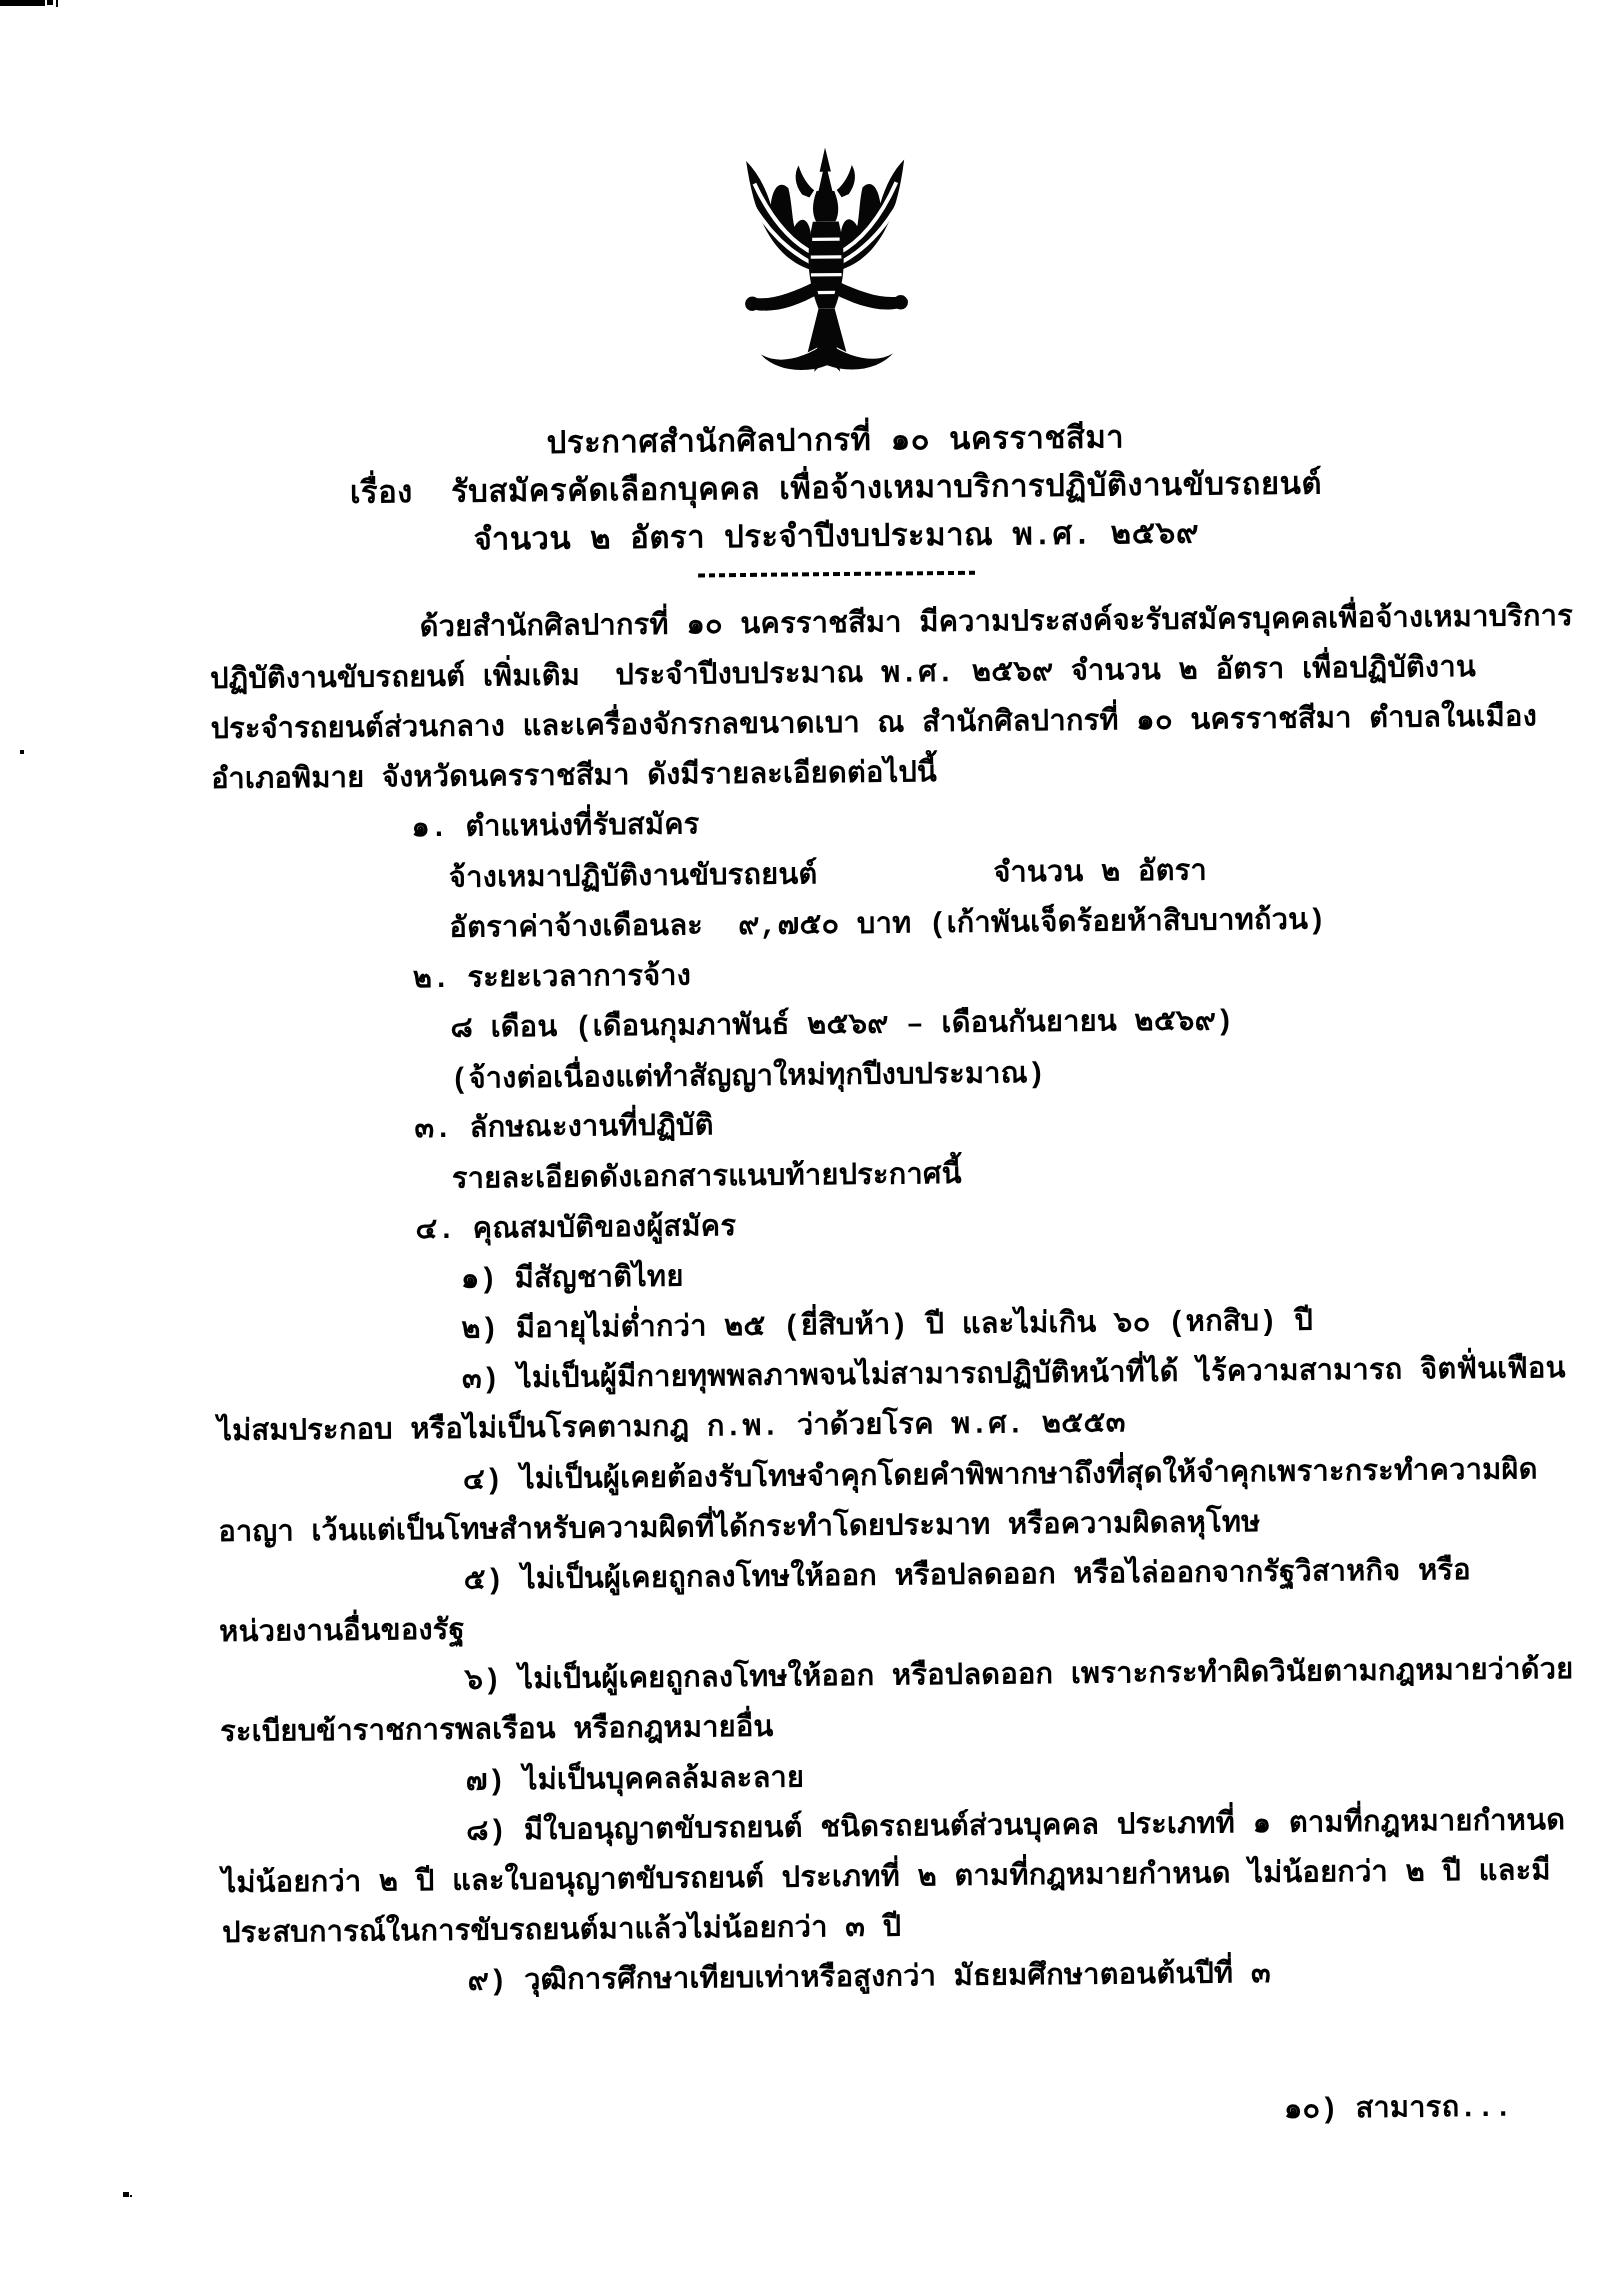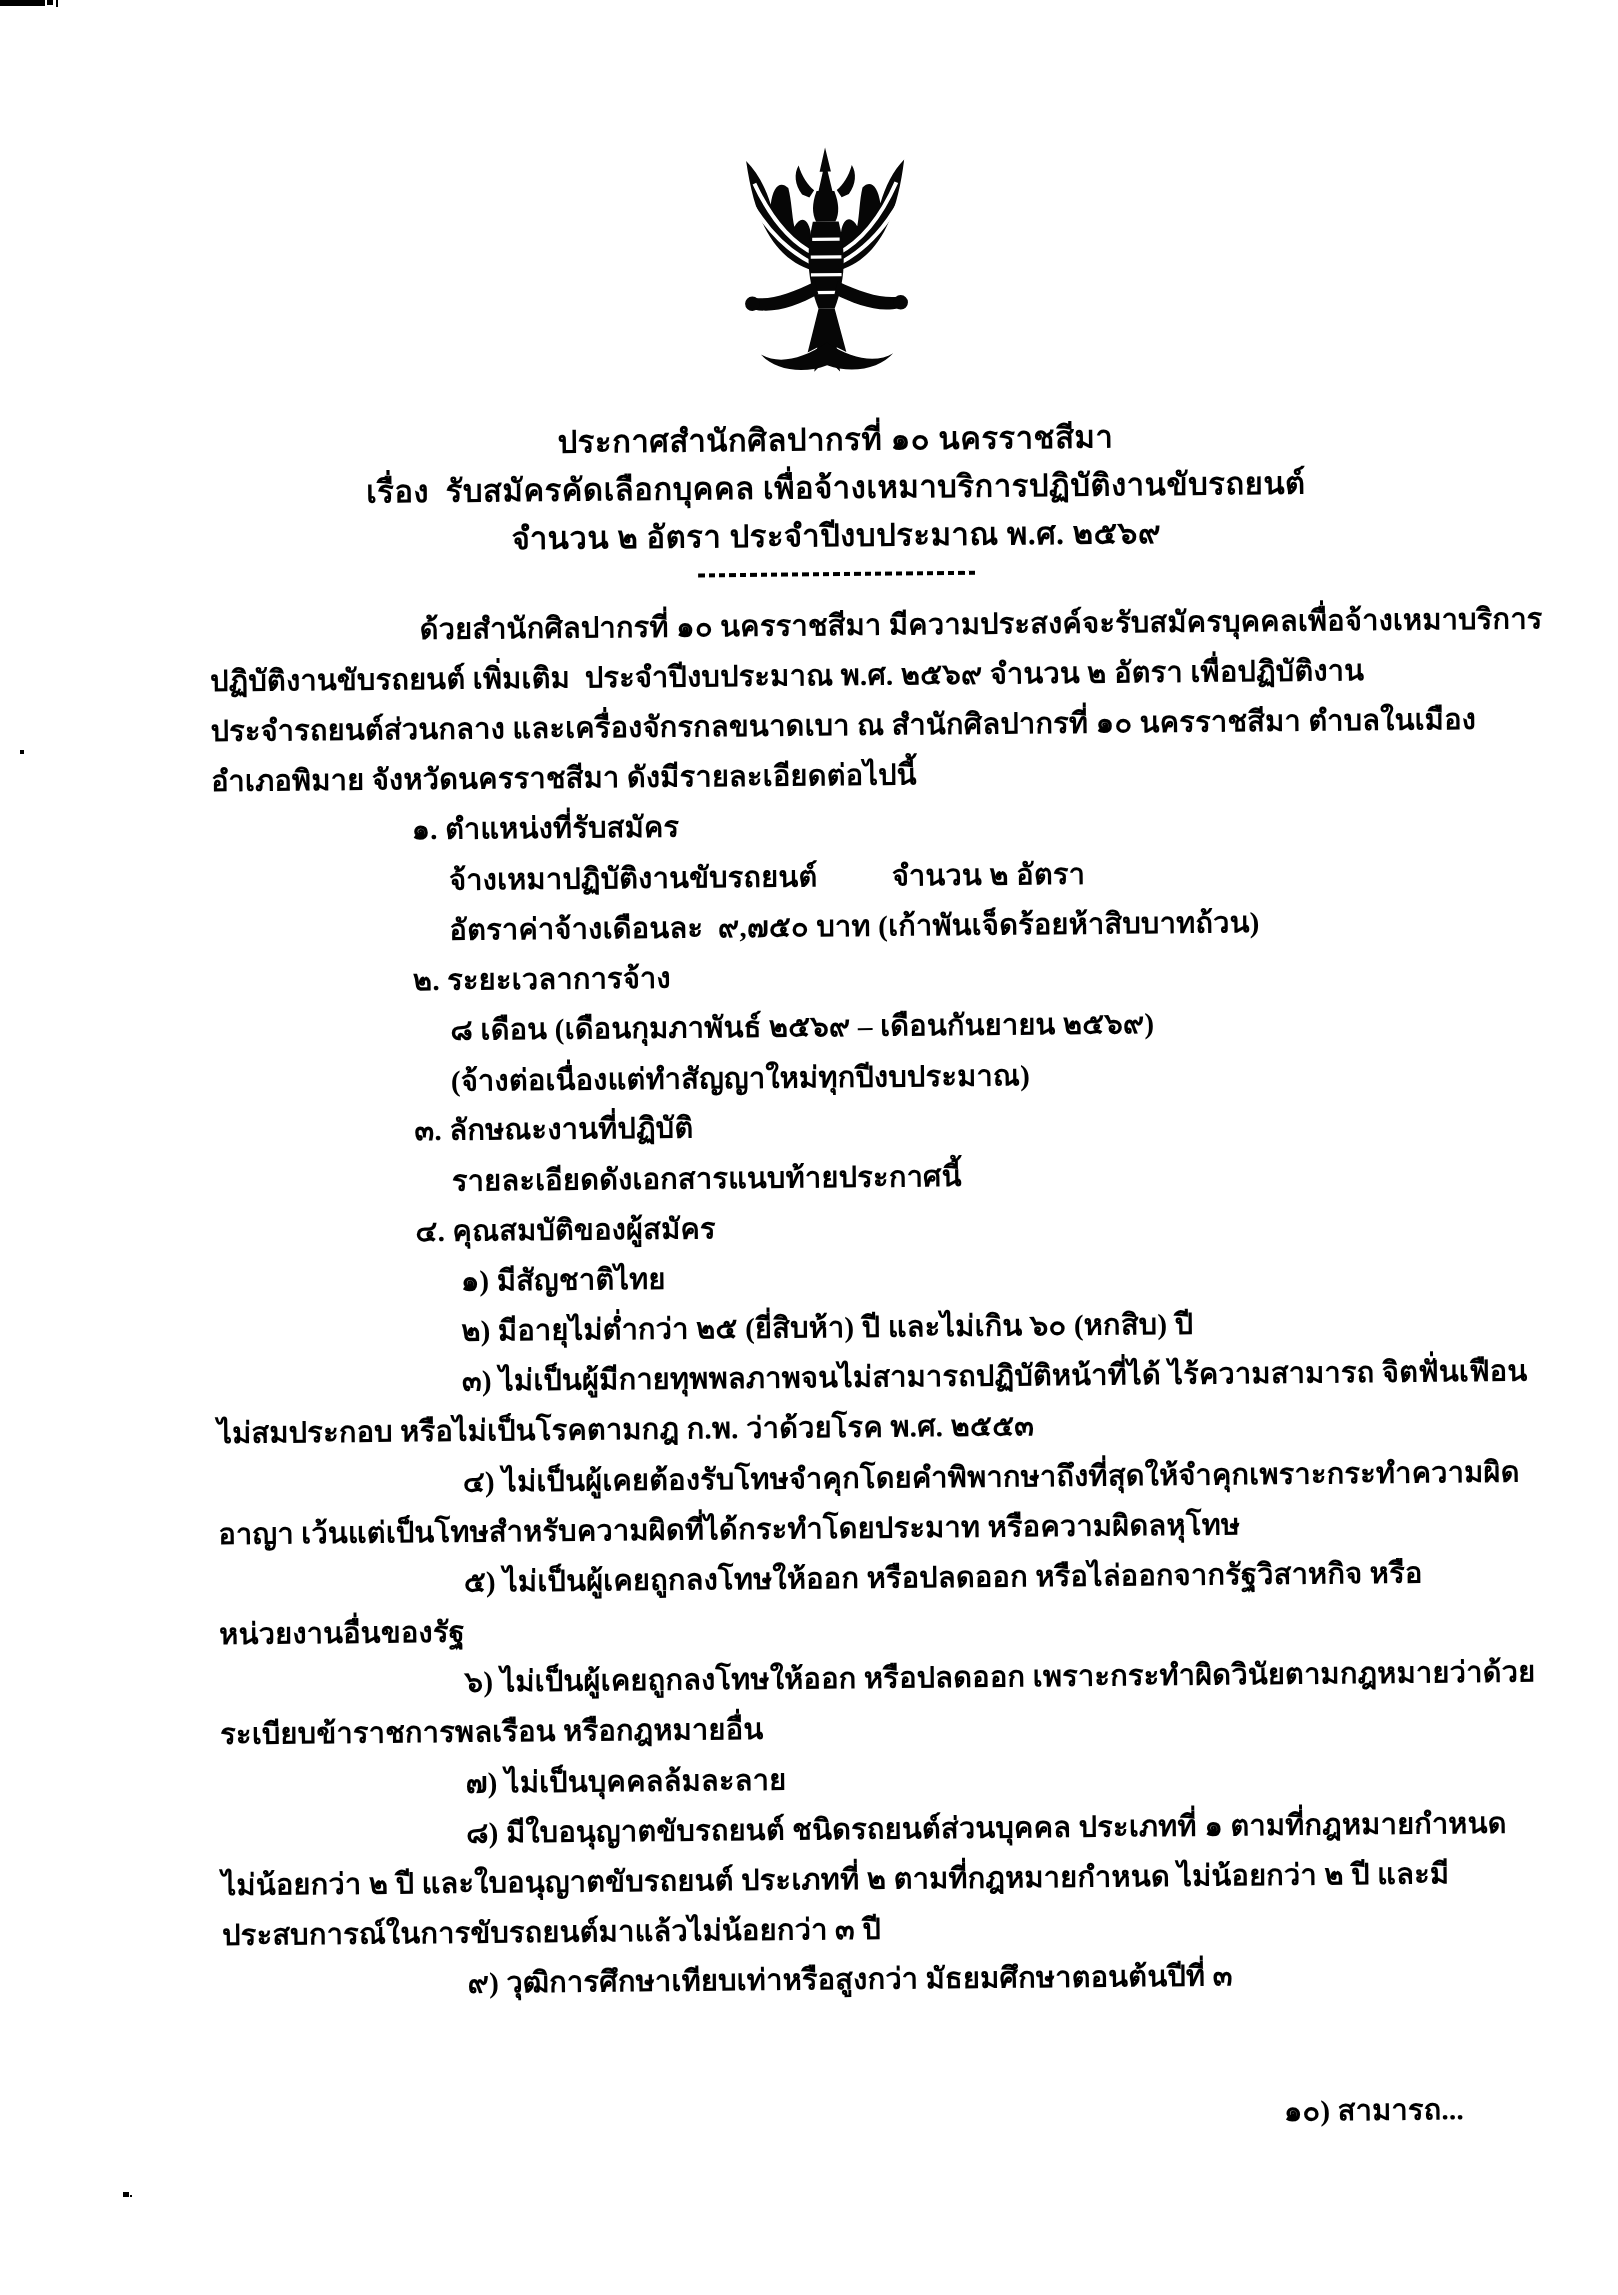--- a/index.html
+++ b/index.html
@@ -6,21 +6,21 @@
     margin: 0;
     padding: 0;
     background: #ffffff;
   }
   .page {
     position: relative;
     width: 1618px;
     height: 2295px;
     background: #ffffff;
     overflow: hidden;
-    font-family: Liberation Serif, serif;
+    font-family: Liberation Mono, monospace;
     color: #000000;
   }
   
   .artifact { position: absolute; background: #000; }
   .a-bar   { left: 0;    top: 0;    width: 45px;  height: 6px; }
   .a-sq    { left: 47px; top: 0;    width: 6.4px;  height: 5px; }
   .a-tick  { left: 56px;top: 0;    width: 2px;   height: 7.4px; }
   .a-dot1  { left: 20px; top: 750px; width: 4.4px;  height: 4.4px; }
   .a-dot2  { left: 123px;top: 2192px; width: 6.4px; height: 5.4px; }
   .a-dot3  { left: 130px;top: 2195px; width: 2px;  height: 2px; }

